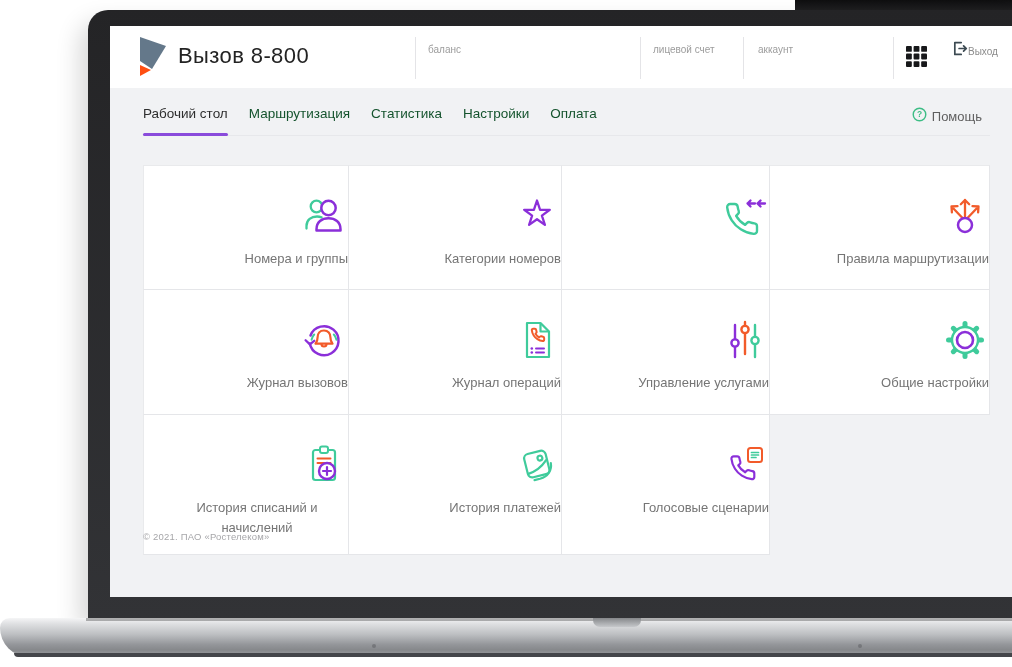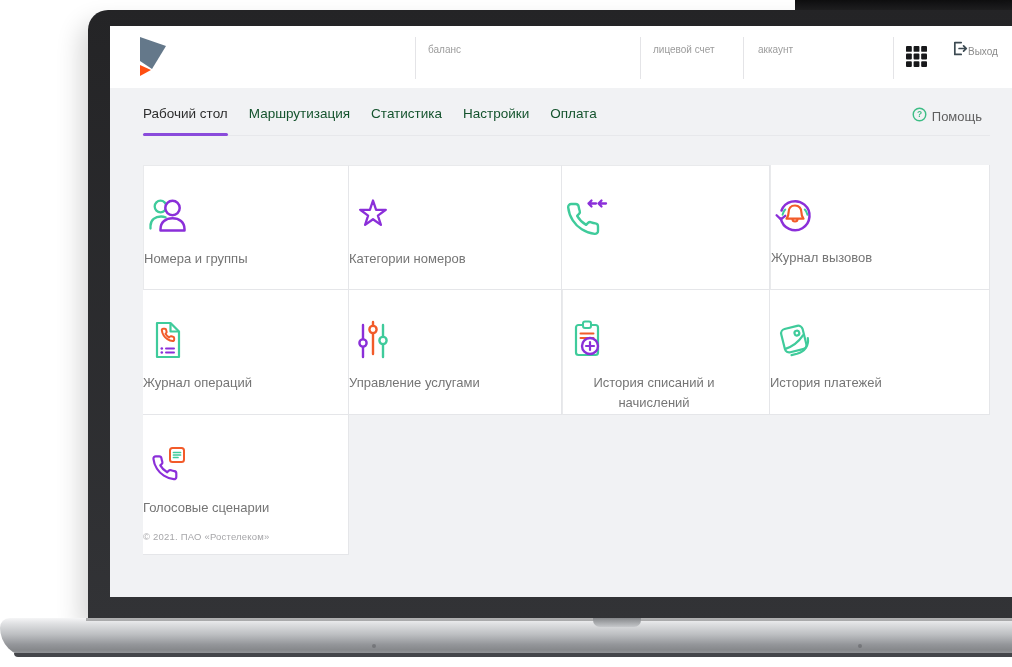--- a/index.html
+++ b/index.html
@@ -54,21 +54,21 @@
   .tab.active { color:#2e2e2e; }
   .tab.active::after { content:''; position:absolute; left:0; right:0; bottom:0; height:3px;
                        background:var(--accent,#8a4bdb); border-radius:2px; z-index:2; }
   .help { position:absolute; right:8px; top:1px; display:flex; align-items:center; gap:5px;
           font-size:13px; color:#5f5f5f; cursor:pointer; text-decoration:none; }
 
   .grid { position:absolute; left:33px; top:139px; width:847px;
           display:grid; grid-template-columns:206px 213px 208px 220px;
           grid-template-rows:125px 125px 140px; }
   .tile { background:#fff; border-right:1px solid #e5e6e9; border-bottom:1px solid #e5e6e9;
-          box-sizing:border-box; display:flex; flex-direction:column; align-items:flex-start;
+          box-sizing:border-box; display:flex; flex-direction:column; align-items:flex-end;
           padding-top:26px; cursor:pointer; }
   .tile.c0 { border-left:1px solid #e9eaec; }
   .tile.r0 { border-top:1px solid #e9eaec; }
   .tile.empty { background:transparent; border:none; cursor:default; }
   .ticon { width:48px; height:48px; }
   .tlabel { margin-top:9px; font-size:13px; color:#757575; text-align:center;
             line-height:1.5; max-width:182px; }
 
   .footer { position:absolute; left:33px; top:505px; font-size:9.5px; color:#a6a6a9;
             letter-spacing:.2px; }
@@ -79,20 +79,21 @@
 <div class="stage">
   <div class="tr-block"></div>
   <div class="lid"></div>
 
   <div class="screen">
     <header class="app-header">
       <a class="logo" id="logo"><svg width="30" height="40" viewBox="0 0 30 40">
     <polygon points="2,0 28,9 14,32 2,24" fill="#64788a"></polygon>
     <polygon points="2,28 13,33 2,39" fill="#ff4f12"></polygon>
   </svg></a>
+      <div class="app-title">Вызов 8-800</div>
       <div class="hdr-divider d1"></div>
       <div class="hdr-divider d2"></div>
       <div class="hdr-divider d3"></div>
       <div class="hdr-divider d4"></div>
       <div id="acct-fields">
           <div class="acct-field f0">баланс</div>
           <div class="acct-field f1">лицевой счет</div>
           <div class="acct-field f2">аккаунт</div>
         </div>
       <button class="apps-btn" id="apps-btn"><svg width="21" height="21" viewBox="0 0 20.2 20.2">
@@ -156,20 +157,31 @@
           <div class="ticon"><svg viewBox="0 0 48 48" fill="none">
    <g transform="translate(3,9) scale(1.5)">
                 <path d="M22 16.92v3a2 2 0 0 1-2.18 2 19.79 19.79 0 0 1-8.63-3.07 19.5 19.5 0 0 1-6-6 19.79 19.79 0 0 1-3.07-8.67A2 2 0 0 1 4.11 2h3a2 2 0 0 1 2 1.72 12.84 12.84 0 0 0 .7 2.81 2 2 0 0 1-.45 2.11L8.09 9.91a16 16 0 0 0 6 6l1.27-1.27a2 2 0 0 1 2.11-.45 12.84 12.84 0 0 0 2.81.7A2 2 0 0 1 22 16.92z" stroke="#3fcb9b" stroke-width="1.6" stroke-linejoin="round"></path>
               </g>
    <g stroke="#8b2fd9" stroke-width="2.3" stroke-linecap="round" stroke-linejoin="round">
      <path d="M34 11.5 h-7.5 M29.5 8.5 26.5 11.5 l3 3"></path>
      <path d="M44 11.5 h-7.5 M39.5 8.5 36.5 11.5 l3 3"></path>
    </g>
             </svg></div>
         </div>
+        <div class="tile c3 r0">
+          <div class="ticon"><svg viewBox="0 0 48 48" fill="none">
+   <g stroke="#f25b2a" stroke-width="2.3" stroke-linecap="round" stroke-linejoin="round">
+     <path d="M24 25 V8 M19.8 12.2 24 8 l4.2 4.2"></path>
+     <path d="M21.5 26 L10.5 14.5 M10.9 20.4 10.5 14.5 l6-.4"></path>
+     <path d="M26.5 26 L37.5 14.5 M37.1 20.4 37.5 14.5 l-6-.4"></path>
+   </g>
+   <circle cx="24" cy="33" r="7" stroke="#8b2fd9" stroke-width="2.5" fill="#fff"></circle>
+            </svg></div>
+          <div class="tlabel">Правила маршрутизации</div>
+        </div>
         <div class="tile c0 r1">
           <div class="ticon"><svg viewBox="0 0 48 48" fill="none">
    <path d="M10.5 19.5 A14.5 14.5 0 1 1 9.8 27.5" stroke="#8b2fd9" stroke-width="2.5" stroke-linecap="round"></path>
    <path d="M5.6 24.2 L9.9 28.4 L14.2 24.8" stroke="#8b2fd9" stroke-width="2.3" stroke-linecap="round" stroke-linejoin="round"></path>
    <g stroke="#3fcb9b" stroke-width="2" stroke-linecap="round">
      <path d="M14.2 18.5 a9.5 9.5 0 0 0 -2.6 5.2"></path>
      <path d="M33.8 18.5 a9.5 9.5 0 0 1 2.6 5.2"></path>
    </g>
    <g stroke="#f25b2a" stroke-width="2.2" stroke-linejoin="round">
      <path d="M24 14.5 c-4.2 0-6.4 3.2-6.4 6.8 0 3.4-.9 5-2.1 6.4 h17 c-1.2-1.4-2.1-3-2.1-6.4 0-3.6-2.2-6.8-6.4-6.8 Z"></path>
@@ -203,20 +215,37 @@
    <g stroke="#f25b2a" stroke-width="2.4">
                 <line x1="24" y1="6" x2="24" y2="38"></line>
                 <circle cx="24" cy="13.5" r="3.6" fill="#fff"></circle>
               </g>
    <g stroke="#3fcb9b" stroke-width="2.4">
                 <line x1="34" y1="9" x2="34" y2="41"></line>
                 <circle cx="34" cy="24.5" r="3.6" fill="#fff"></circle>
               </g>
             </svg></div>
           <div class="tlabel">Управление услугами</div>
+        </div>
+        <div class="tile c3 r1">
+          <div class="ticon"><svg viewBox="0 0 48 48" fill="none">
+   <g stroke="#3fcb9b" stroke-width="5" stroke-linecap="round">
+     <line x1="37" y1="24" x2="40.5" y2="24"></line>
+                <line x1="33.2" y1="33.2" x2="35.7" y2="35.7"></line>
+     <line x1="24" y1="37" x2="24" y2="40.5"></line>
+                <line x1="14.8" y1="33.2" x2="12.3" y2="35.7"></line>
+     <line x1="11" y1="24" x2="7.5" y2="24"></line>
+                <line x1="14.8" y1="14.8" x2="12.3" y2="12.3"></line>
+     <line x1="24" y1="11" x2="24" y2="7.5"></line>
+                <line x1="33.2" y1="14.8" x2="35.7" y2="12.3"></line>
+   </g>
+   <circle cx="24" cy="24" r="13" stroke="#3fcb9b" stroke-width="2.4" fill="#fff"></circle>
+   <circle cx="24" cy="24" r="8" stroke="#8b2fd9" stroke-width="2.6" fill="none"></circle>
+            </svg></div>
+          <div class="tlabel">Общие настройки</div>
         </div>
         <div class="tile c0 r2">
           <div class="ticon"><svg viewBox="0 0 48 48" fill="none">
    <rect x="13" y="9" width="22" height="30" rx="2.5" stroke="#3fcb9b" stroke-width="2.2"></rect>
    <rect x="20" y="5.5" width="8" height="6.5" rx="2" stroke="#3fcb9b" stroke-width="2" fill="#fff"></rect>
    <g stroke="#f25b2a" stroke-width="2" stroke-linecap="round">
      <path d="M17.5 17.5 h13"></path>
                 <path d="M17.5 22 h13"></path>
    </g>
    <circle cx="27" cy="30" r="8" stroke="#8b2fd9" stroke-width="2.4" fill="#fff"></circle>

